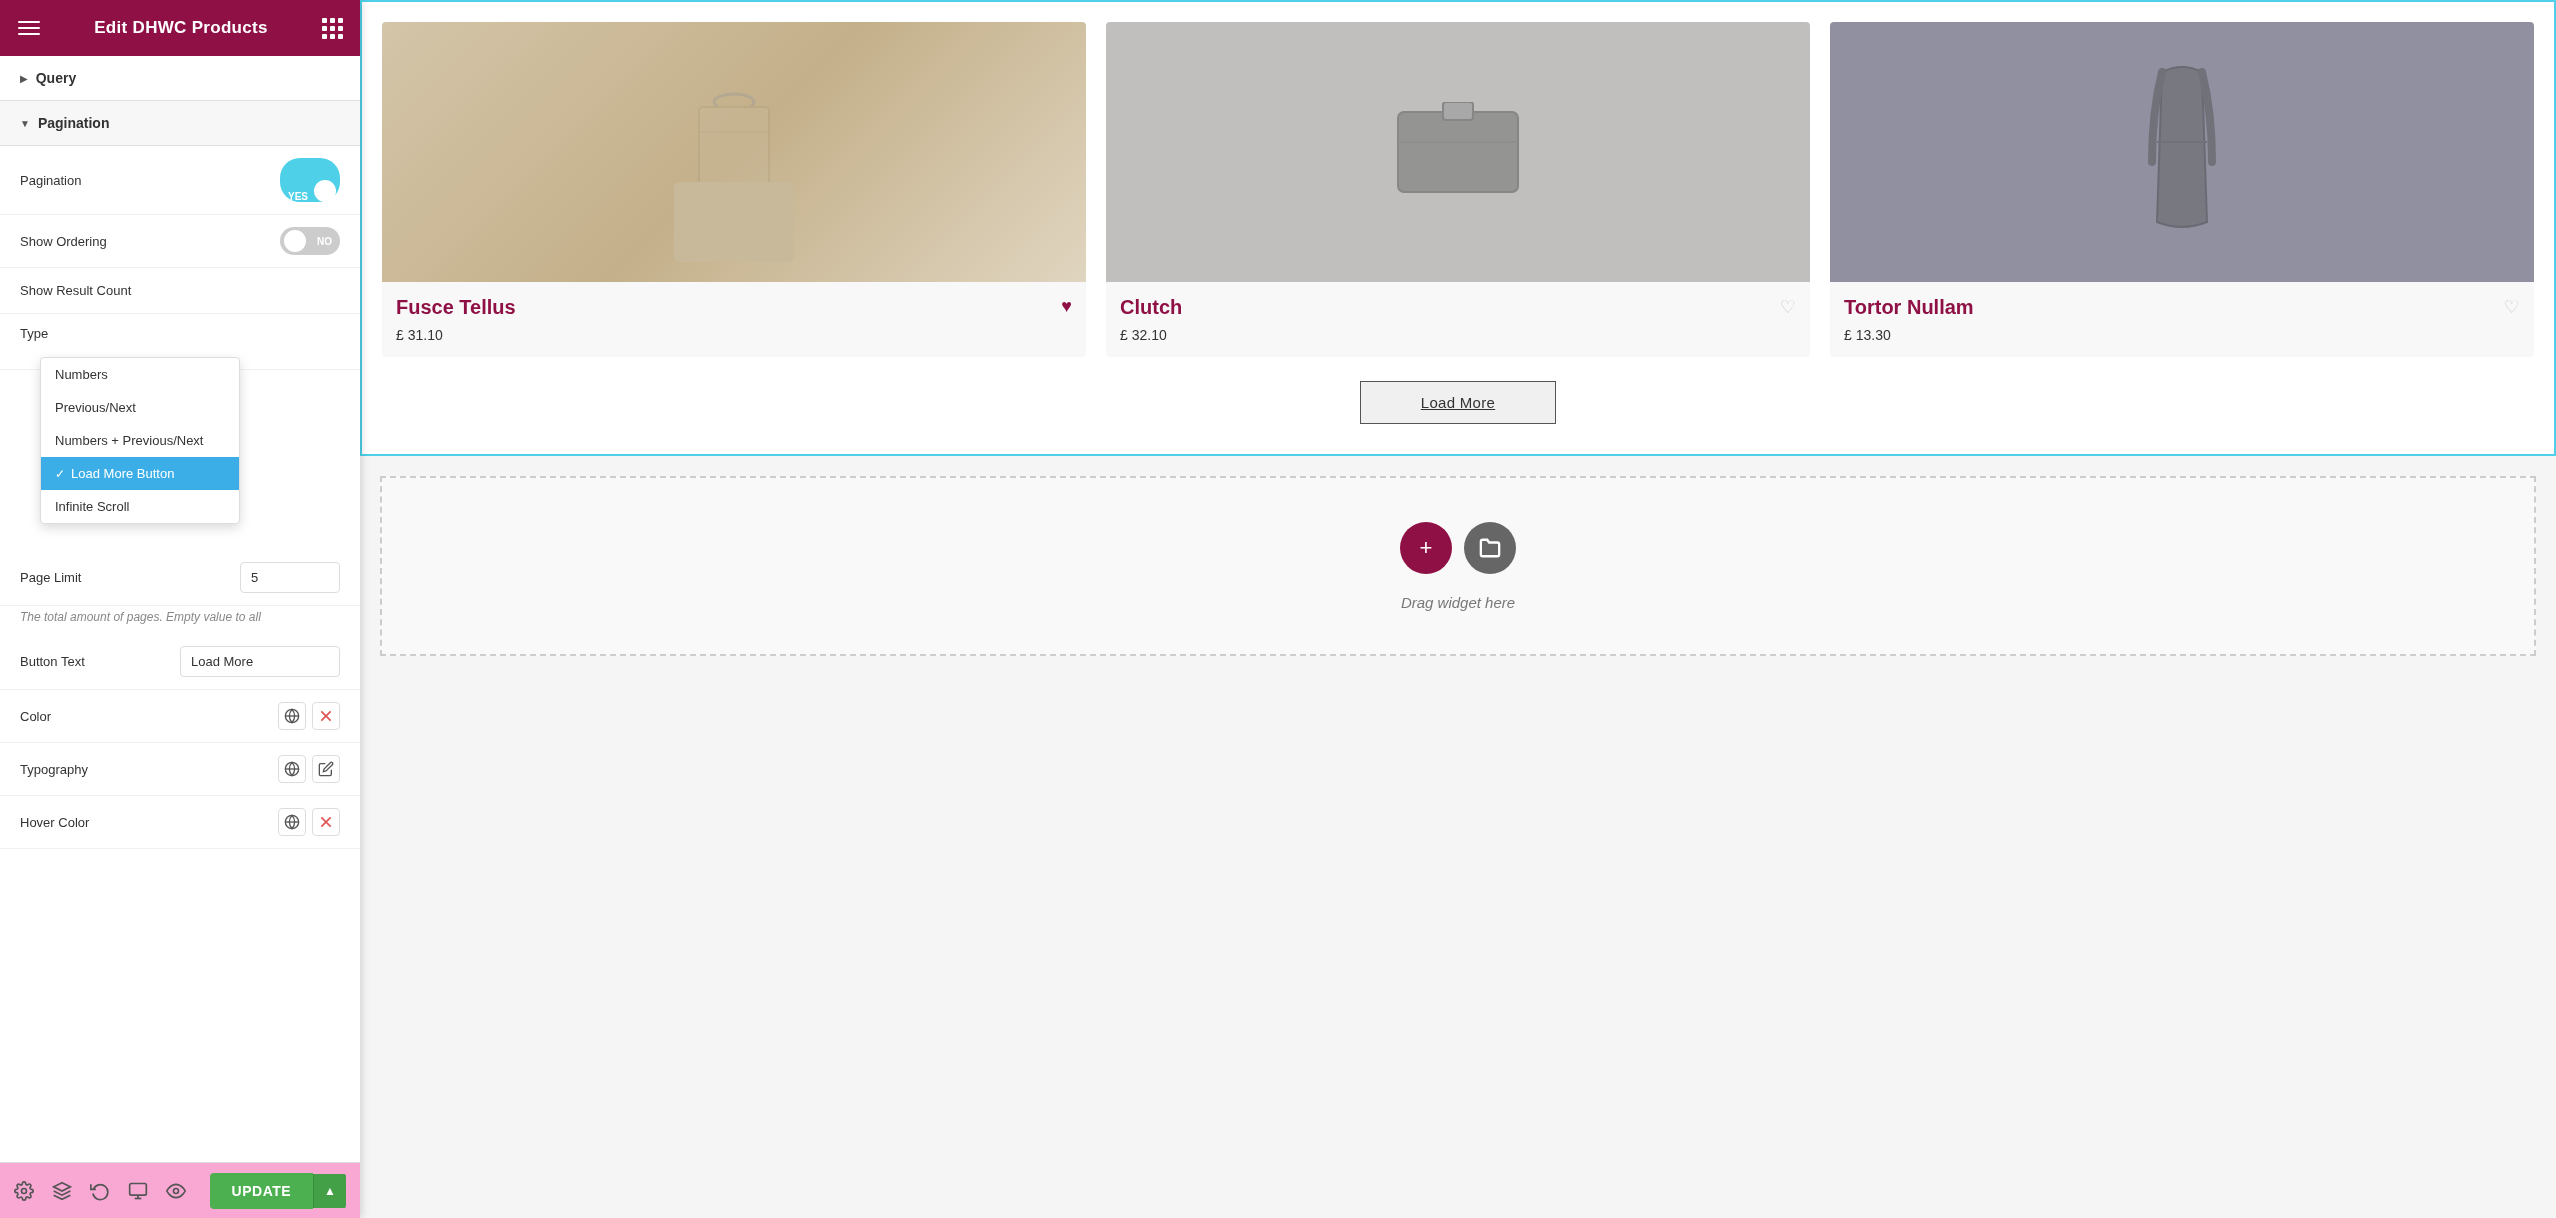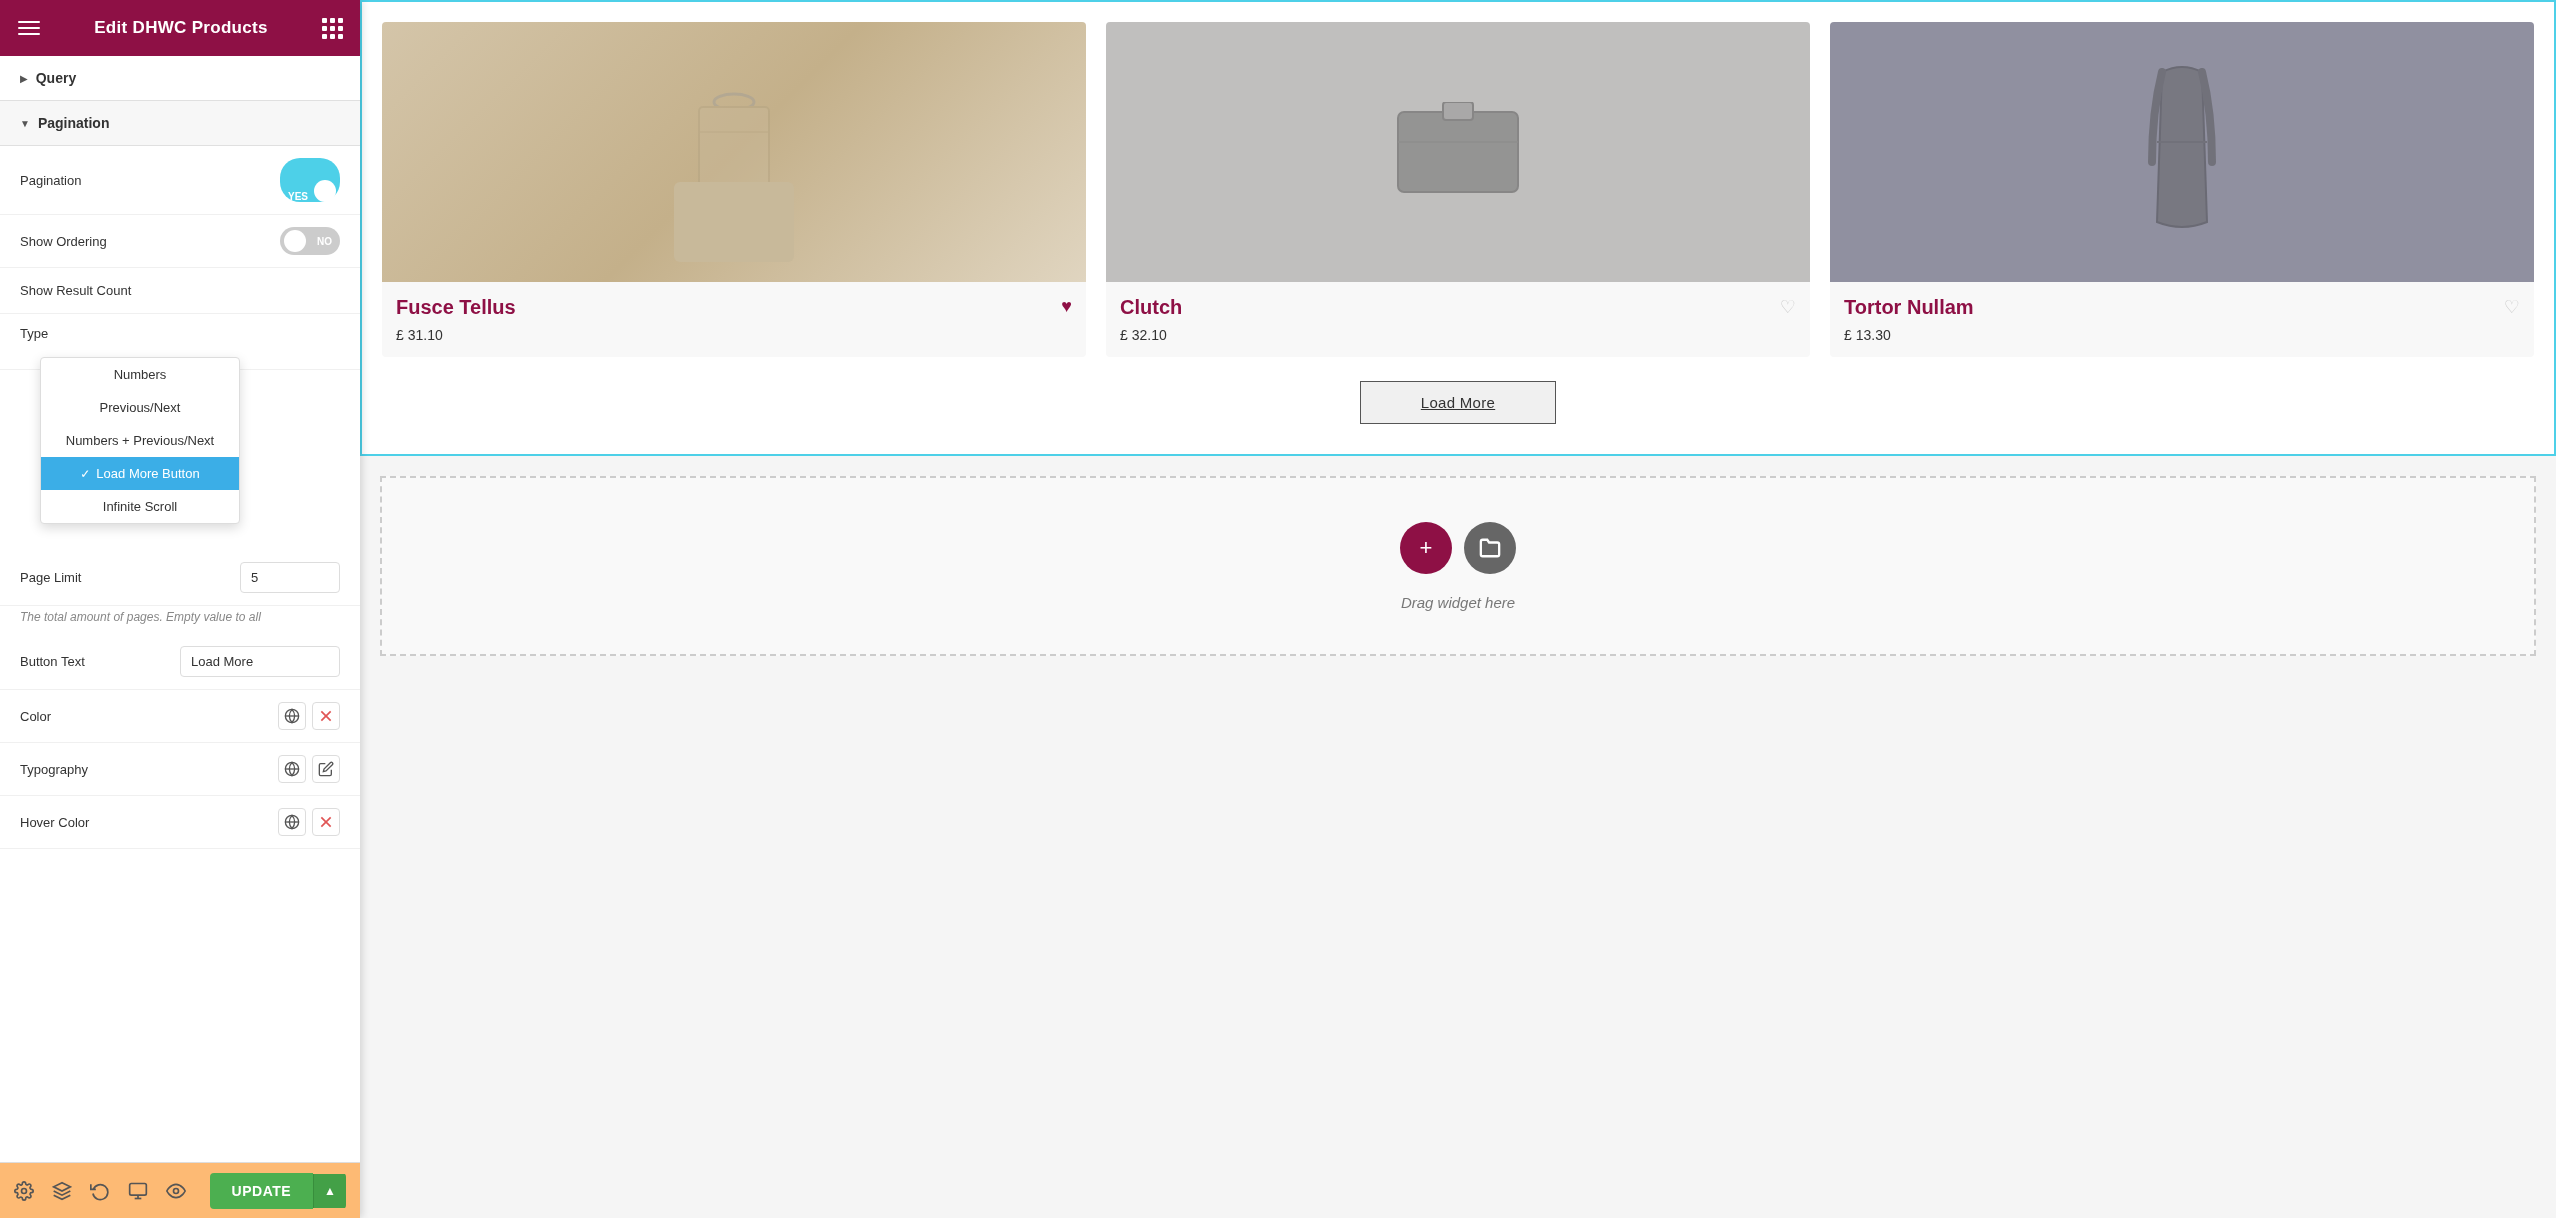--- a/index.html
+++ b/index.html
@@ -171,21 +171,20 @@
       overflow: hidden;
     }
     .dropdown-item {
       padding: 9px 14px;
       font-size: 13px;
       color: #333;
       cursor: pointer;
       display: flex;
       align-items: center;
       gap: 6px;
-      justify-content: center;
     }
     .dropdown-item.selected {
       background: #3baee7;
       color: #fff;
     }
     .dropdown-item .check { font-size: 12px; }
 
     
     .field-row-type {
       padding: 12px 20px;
@@ -235,21 +234,21 @@
       background: #fff;
     }
     .color-icon-btn svg { width: 16px; height: 16px; }
 
     
     .bottom-toolbar {
       position: absolute;
       bottom: 0;
       left: 0;
       right: 0;
-      background: #fdba74;
+      background: #f9a8d4;
       border-top: 1px solid #ddd;
       height: 56px;
       display: flex;
       align-items: center;
       justify-content: space-between;
       padding: 0 14px;
       gap: 8px;
     }
     .toolbar-icons {
       display: flex;

